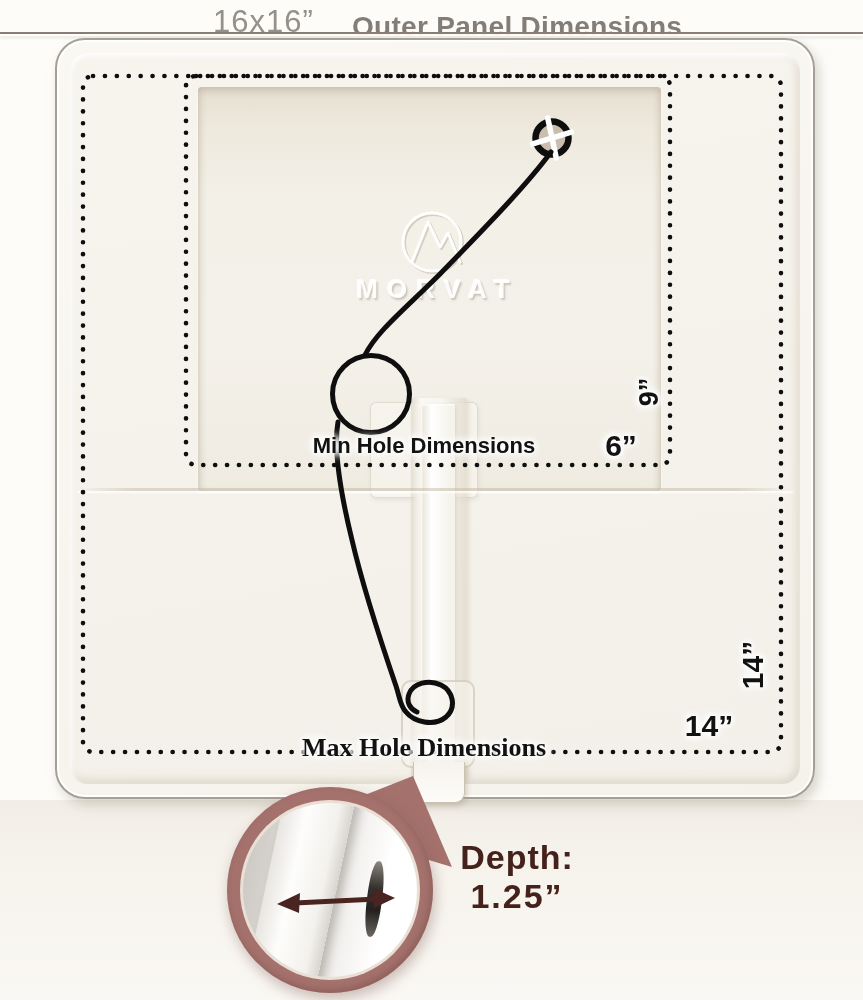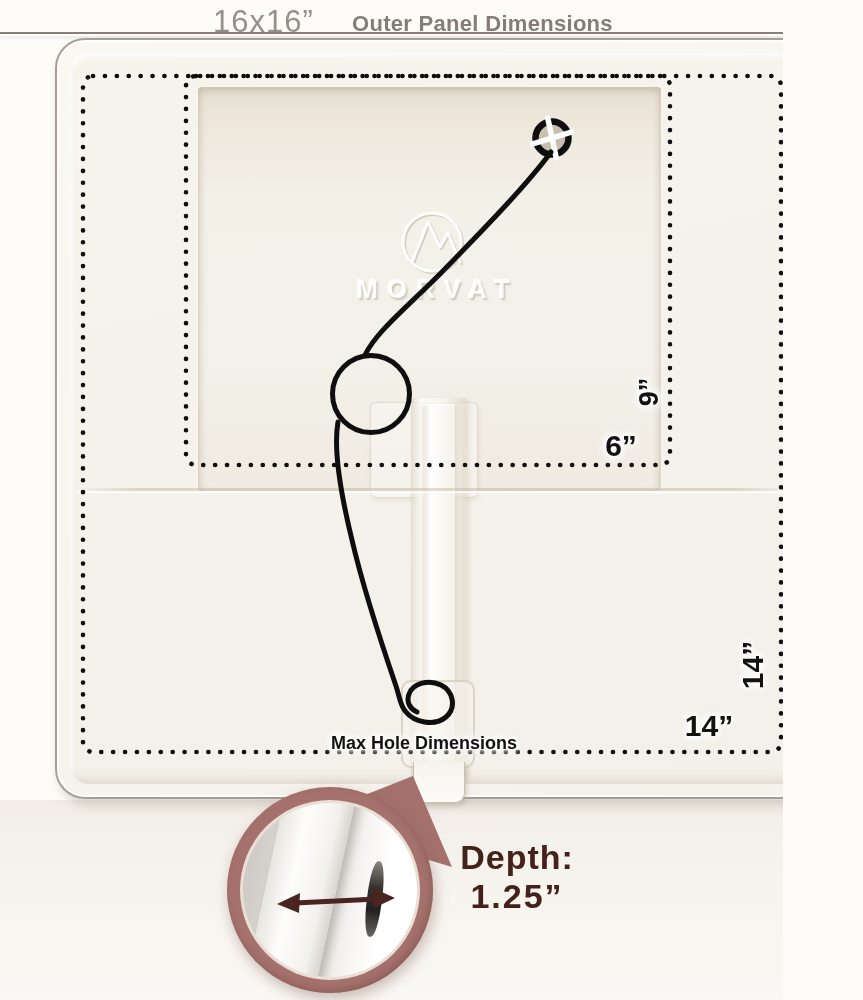--- a/index.html
+++ b/index.html
@@ -1,22 +1,22 @@
 <!DOCTYPE html>
 <html style="--accent: #a4716c; --accent_dark: #8f5f5b; --depth_text: #44211b; --arrow: #4a2420; --line: #0e0e0e; --label_text: #121212; --title_text: #95908a; --title_bold: #837d76; --rule: #8b7e75; --panel_border: #a79f94;"><head>
 <meta charset="utf-8">
 <style>
   html,body{margin:0;padding:0;background:#fdfcfa;}
-  #page{position:relative;width:783px;height:1000px;overflow:hidden;
+  #page{position:relative;width:863px;height:1000px;overflow:hidden;
         font-family:"Liberation Sans",sans-serif;background:#fdfcf9;}
   .abs{position:absolute;}
 
   
   #size-text{left:213px;top:4px;font-size:31px;letter-spacing:1px;color:var(--title_text);}
-  #title-text{left:352px;top:11px;font-size:22px;font-weight:700;color:var(--title_bold);letter-spacing:.3px;}
+  #title-text{left:352px;top:11px;font-size:28px;font-weight:700;color:var(--title_bold);letter-spacing:.3px;}
   #header-rule{left:0;top:32px;width:863px;height:2px;background:var(--rule);
                box-shadow:0 2px 0 rgba(255,255,255,.95),0 4px 3px rgba(190,180,170,.35);}
 
   
   #bottom-bg{left:0;top:800px;width:863px;height:200px;
              background:linear-gradient(180deg,#f2eee7,#f7f4ee 45%,#faf8f4);}
 
   
   #panel{left:55px;top:38px;width:756px;height:757px;border-radius:30px;
          border:2.5px solid var(--panel_border);
@@ -57,21 +57,21 @@
         text-shadow:1.5px 1.5px 2px rgba(168,158,138,.55),-1px -1px 1px rgba(255,255,255,.9);}
 
   
   .dim{z-index:6;font-weight:700;color:var(--label_text);text-align:center;
        text-shadow:0 0 5px #fff,0 0 9px #fff,0 0 14px #fff,1px 1px 8px #fff,-1px -1px 8px #fff;}
   #min-hole-label{left:294px;top:433px;width:260px;font-size:22px;}
   #min-width-label{left:581px;top:429px;width:80px;font-size:30px;}
   #min-height-label{left:619px;top:377px;width:60px;height:30px;font-size:27px;transform:rotate(-90deg);}
   #max-height-label{left:717px;top:649px;width:70px;height:32px;font-size:30px;transform:rotate(-90deg);}
   #max-width-label{left:669px;top:709px;width:80px;font-size:30px;}
-  #max-hole-label{left:294px;top:733px;width:260px;font-size:18px;}
+  #max-hole-label{left:294px;top:733px;width:260px;font-size:26px;font-family:Liberation Serif, serif;}
 
   
   #magnifier{left:227px;top:787px;width:206px;height:206px;border-radius:50%;
         background:var(--accent);z-index:7;
         box-shadow:2px 6px 14px rgba(130,95,85,.4),inset -2px -3px 6px rgba(120,75,70,.45);}
   #mag-cream{left:13px;top:13px;right:13px;bottom:13px;border-radius:50%;background:#eadfd4;}
   #mag-photo{left:3px;top:3px;right:3px;bottom:3px;border-radius:50%;overflow:hidden;
         background:linear-gradient(100deg,#c9c6c2,#dedbd7 30%,#efedea 55%,#ffffff 78%);}
   #photo-edge-bar{left:22px;top:-15px;width:70px;height:210px;transform:rotate(12deg);
         background:linear-gradient(90deg,#e8e5e1,#fdfdfc 35%,#f3f1ed 80%,#d8d4cf);
@@ -135,20 +135,21 @@
     </g>
 
     <path d="M551 152 C526 186 481 232 440 274 C406 308 377 331 365 355" fill="none" style="stroke:var(--line)" stroke-width="5" stroke-linecap="round"></path>
     <circle cx="371" cy="394" r="38.5" fill="none" style="stroke:var(--line)" stroke-width="5"></circle>
     <path d="M338 422 C333 450 341 495 352 540 C364 592 382 645 396 686
              C400 698 400 706 406 712 C414 722 434 727 446 717
              C457 707 453 691 441 685 C429 679 413 683 409 694
              C406 702 410 709 417 712" fill="none" style="stroke:var(--line)" stroke-width="5" stroke-linecap="round"></path>
   </svg>
 
+  <div class="abs dim" id="min-hole-label">Min Hole Dimensions</div>
   <div class="abs dim" id="min-width-label">6”</div>
   <div class="abs dim" id="min-height-label">9”</div>
   <div class="abs dim" id="max-height-label">14”</div>
   <div class="abs dim" id="max-width-label">14”</div>
   <div class="abs dim" id="max-hole-label">Max Hole Dimensions</div>
 
   <div class="abs" id="magnifier">
     <div class="abs" id="mag-cream">
       <div class="abs" id="mag-photo">
         <div class="abs" id="photo-edge-bar"></div>

